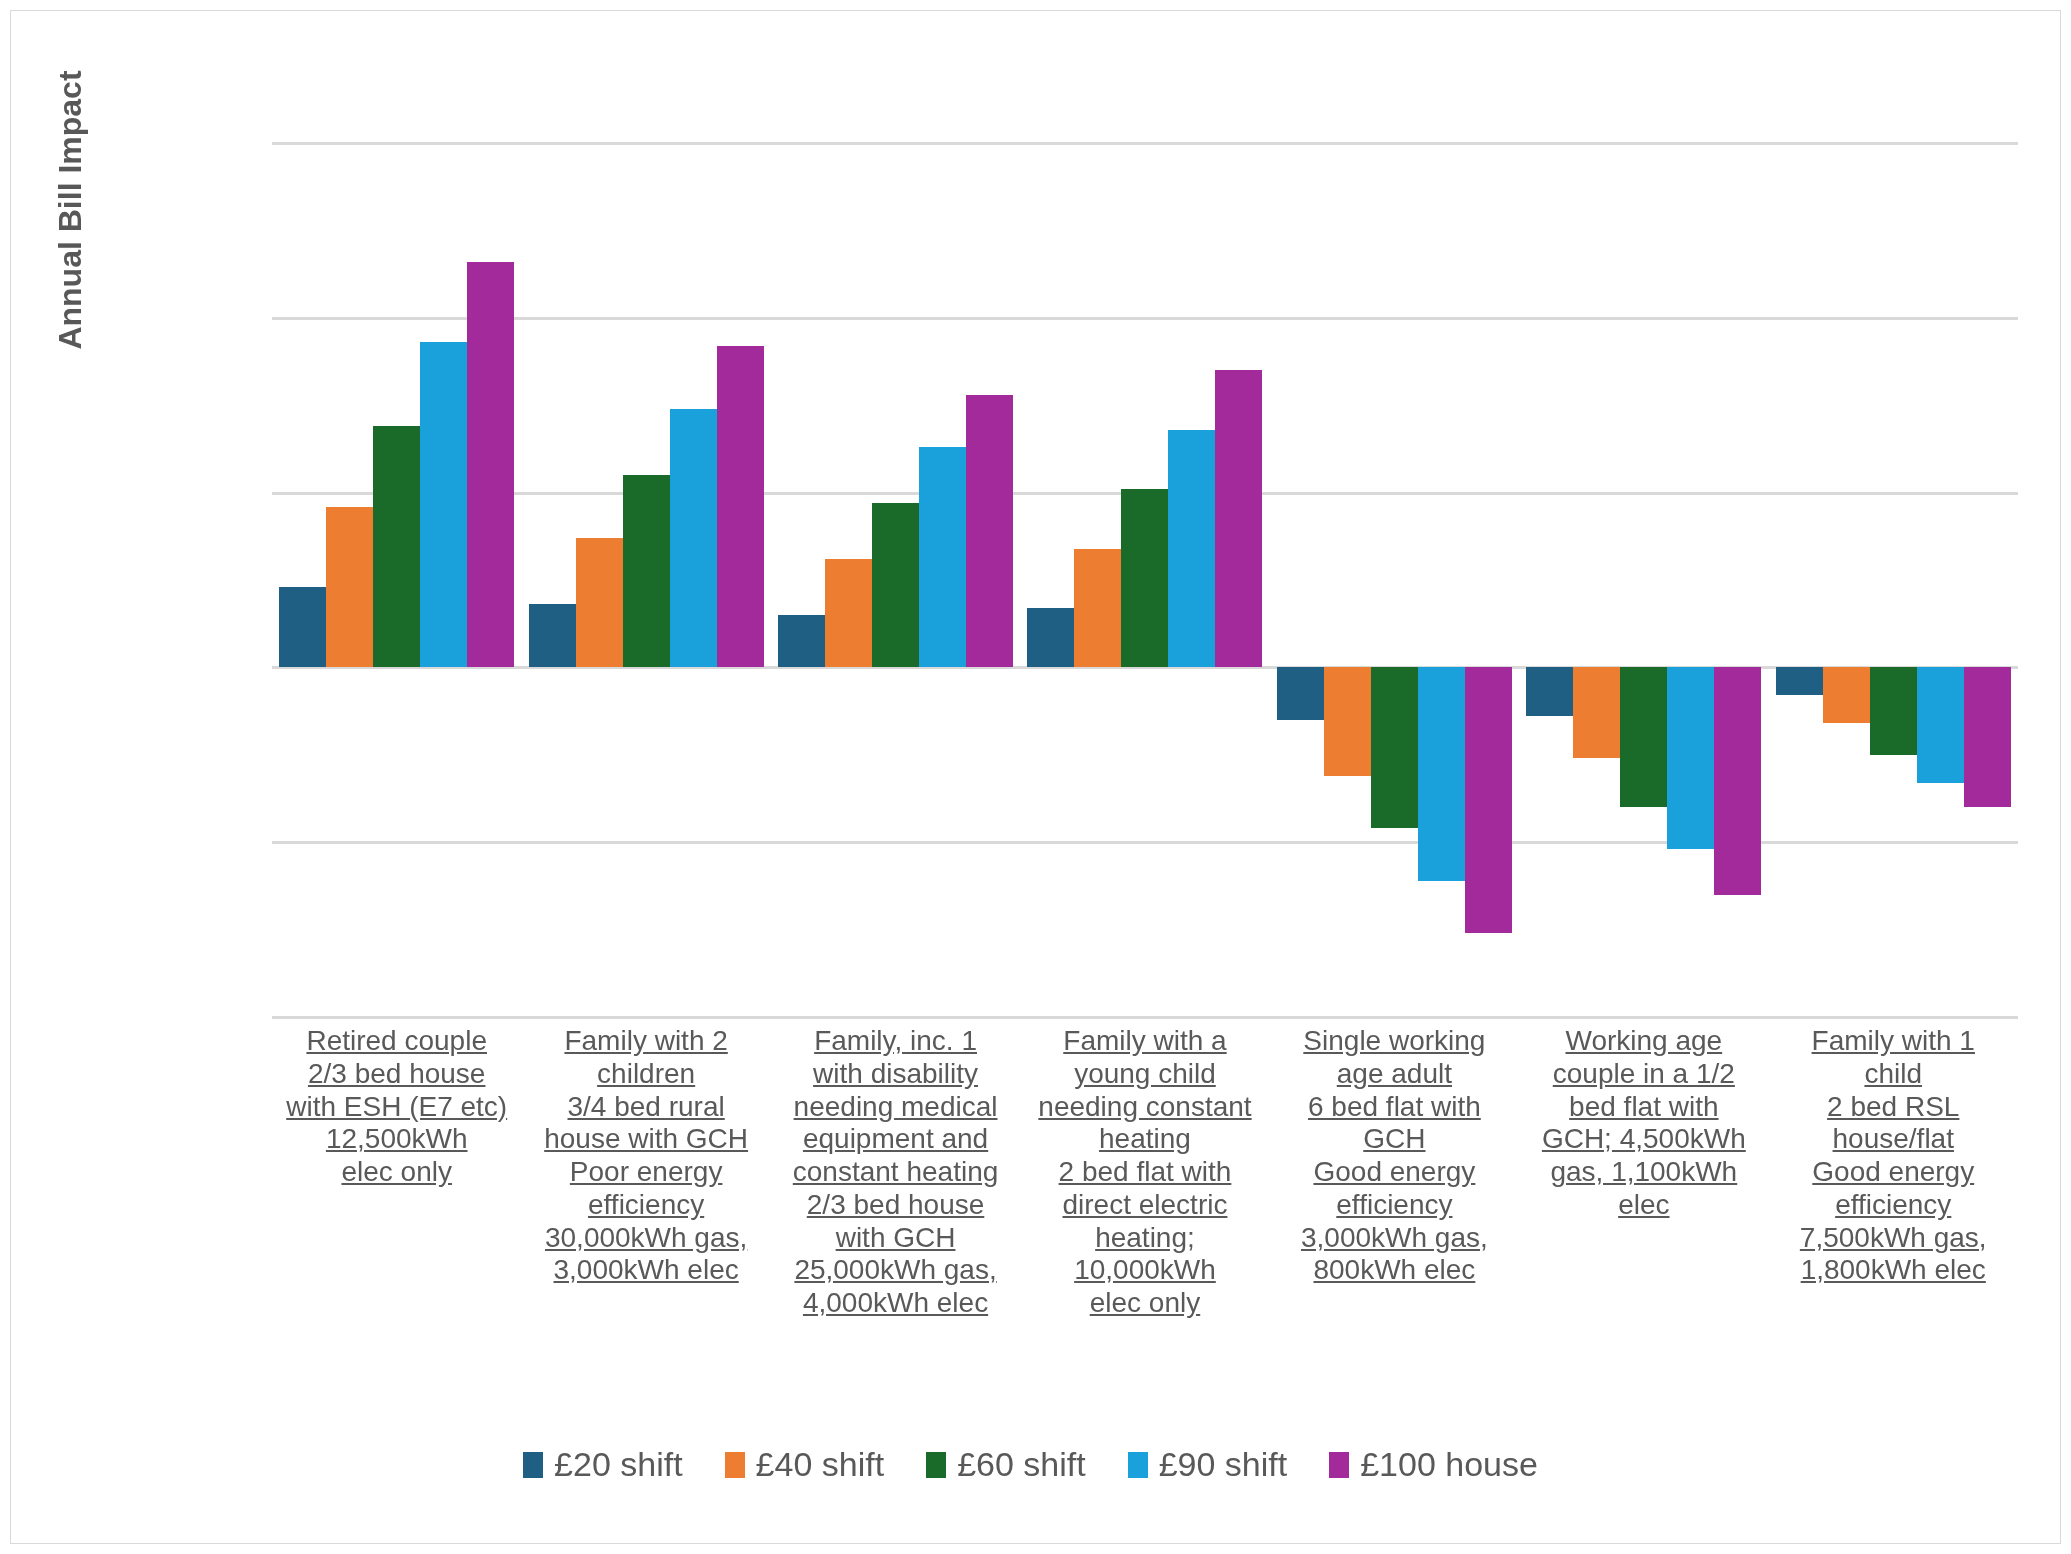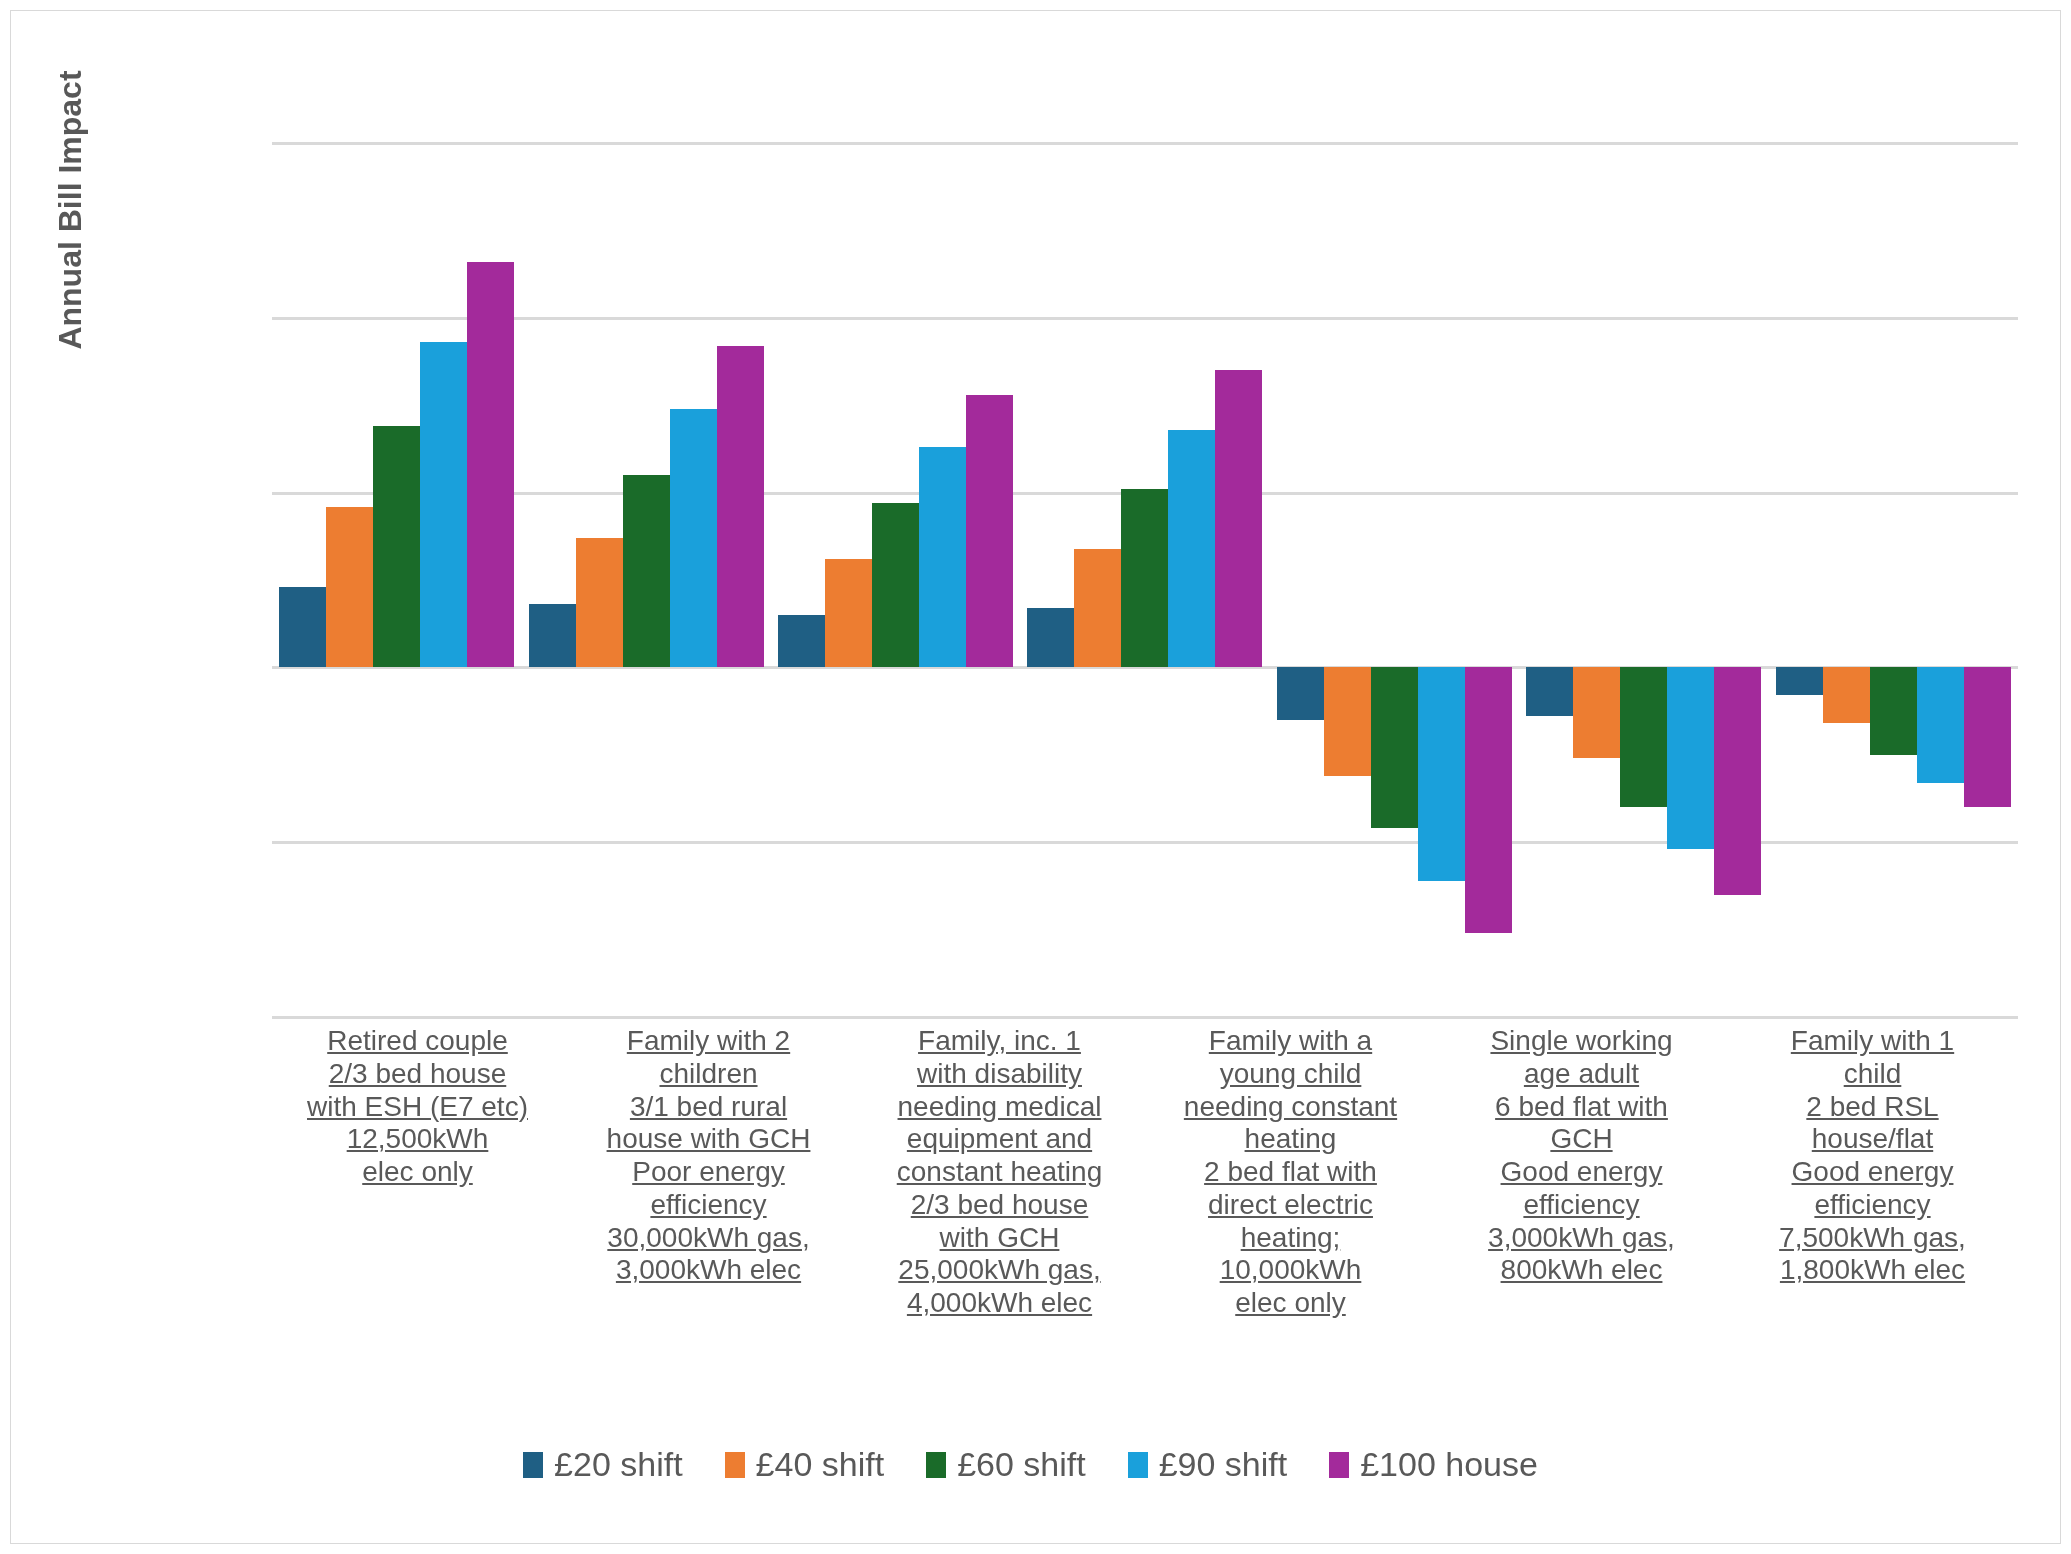--- a/index.html
+++ b/index.html
@@ -301,21 +301,21 @@
   </div>
 
   <div class="cats" id="cats">
       <div class="cat">Retired couple
 2/3 bed house
 with ESH (E7 etc)
 12,500kWh
 elec only</div>
       <div class="cat">Family with 2
 children
-3/1 bed rural
+3/4 bed rural
 house with GCH
 Poor energy
 efficiency
 30,000kWh gas,
 3,000kWh elec</div>
       <div class="cat">Family, inc. 1
 with disability
 needing medical
 equipment and
 constant heating
@@ -333,20 +333,26 @@
 10,000kWh
 elec only</div>
       <div class="cat">Single working
 age adult
 6 bed flat with
 GCH
 Good energy
 efficiency
 3,000kWh gas,
 800kWh elec</div>
+      <div class="cat">Working age
+couple in a 1/2
+bed flat with
+GCH; 4,500kWh
+gas, 1,100kWh
+elec</div>
       <div class="cat">Family with 1
 child
 2 bed RSL
 house/flat
 Good energy
 efficiency
 7,500kWh gas,
 1,800kWh elec</div>
     </div>
 

